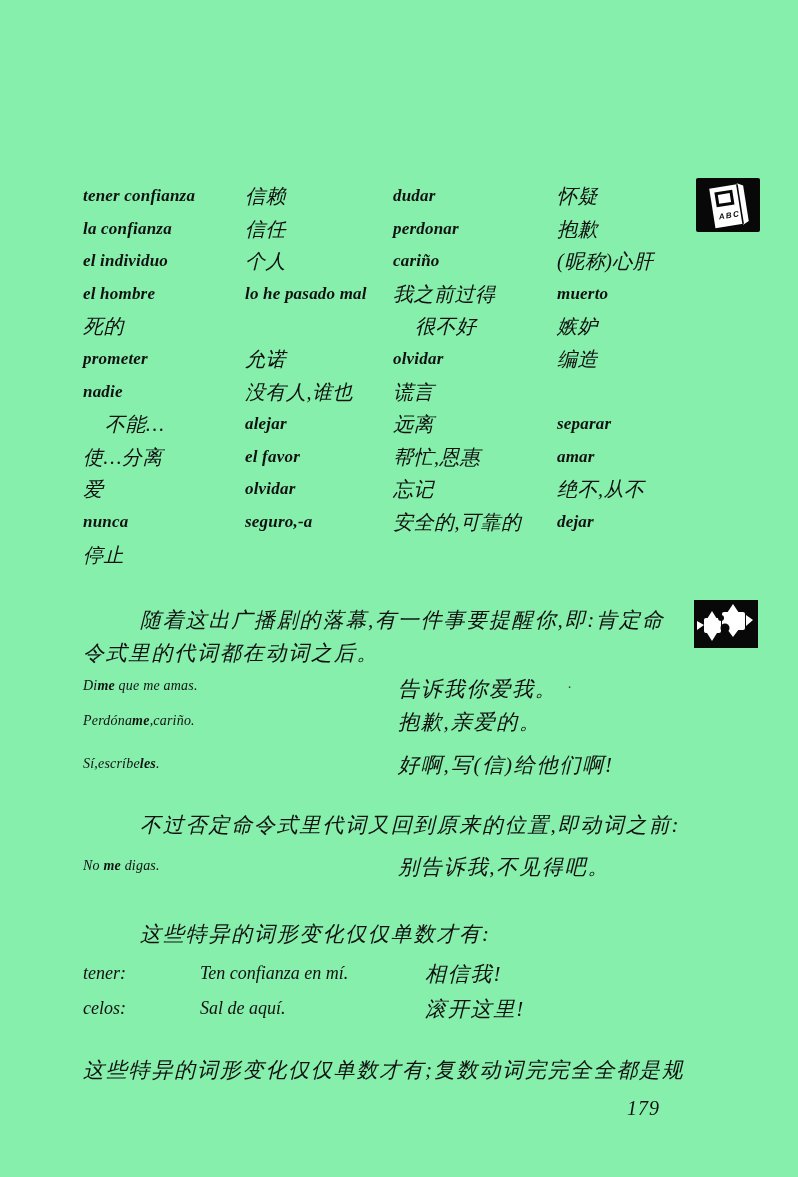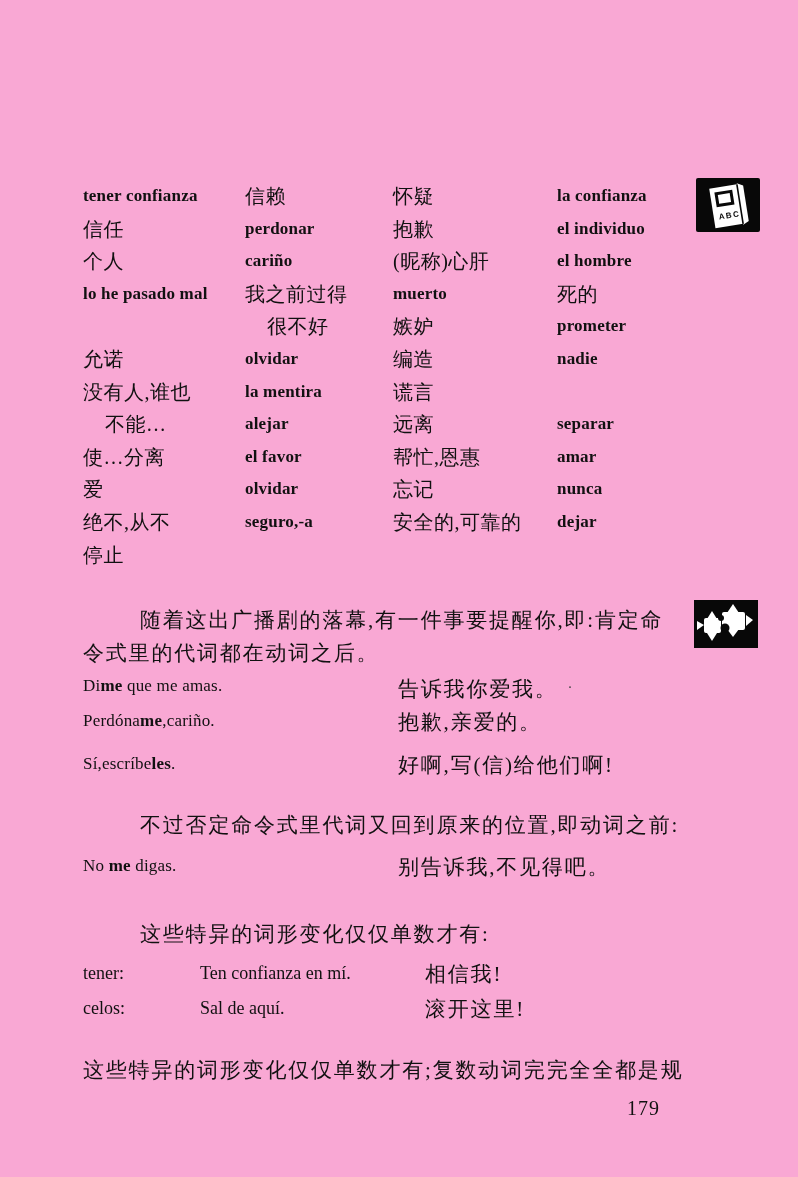--- a/index.html
+++ b/index.html
@@ -1,43 +1,44 @@
 <!DOCTYPE html>
 <html><head>
 <meta charset="utf-8">
 <style>
   html,body{margin:0;padding:0;background:#e8e8e8;}
   .page{
     position:relative;
     width:798px;height:1177px;
-    background:#f9a8d4;
+    background:#86efac;
     font-family:"Liberation Serif","DejaVu Serif",serif;
     color:#111;
     overflow:hidden;
     margin:0 auto;
+    font-style:italic;
   }
   .abs{position:absolute;white-space:nowrap;}
 
   
   .vocab{
     position:absolute;left:83px;top:180px;width:648px;
     display:grid;
     grid-template-columns:162px 148px 164px 1fr;
     grid-auto-rows:32.6px;
   }
   .vocab .cell{line-height:32.6px;white-space:nowrap;overflow:visible;}
   .vocab .es{font-weight:bold;font-size:17px;letter-spacing:.2px;}
   .vocab .zh{font-size:20px;letter-spacing:.5px;}
   .vocab .ind{padding-left:22px;}
 
   
   .body-zh{font-size:21px;letter-spacing:1.8px;line-height:26px;}
 
   
-  .es-ex{font-size:17px;letter-spacing:.2px;}
+  .es-ex{font-size:14px;letter-spacing:.2px;}
   .es-ex b{font-weight:bold;}
 
   .ex-row{position:absolute;left:83px;width:680px;height:30px;}
   .ex-row .zh{position:absolute;left:315px;top:-2px;}
   .ex-row .mark{color:#444;font-size:15px;vertical-align:4px;padding-left:10px;}
 
   .irr-row{position:absolute;left:83px;width:680px;height:30px;}
   .irr-row .verb{position:absolute;left:0;top:0;font-size:18px;}
   .irr-row .esx{position:absolute;left:117px;top:0;font-size:18px;}
   .irr-row .zh{position:absolute;left:342px;top:-2px;}
@@ -48,20 +49,21 @@
   .icon-box svg{display:block;}
 </style>
 </head>
 <body>
 
 <div class="page">
 
   <div class="vocab">
     <div class="cell es">tener confianza</div>
     <div class="cell zh">信赖</div>
+    <div class="cell es">dudar</div>
     <div class="cell zh">怀疑</div>
 
     <div class="cell es">la confianza</div>
     <div class="cell zh">信任</div>
     <div class="cell es">perdonar</div>
     <div class="cell zh">抱歉</div>
 
     <div class="cell es">el individuo</div>
     <div class="cell zh">个人</div>
     <div class="cell es">cariño</div>
@@ -78,39 +80,38 @@
 
     <div class="cell zh">嫉妒</div>
     <div class="cell es">prometer</div>
     <div class="cell zh">允诺</div>
 
     <div class="cell es">olvidar</div>
     <div class="cell zh">编造</div>
     <div class="cell es">nadie</div>
     <div class="cell zh">没有人,谁也</div>
 
-    <div class="cell es">la mentira</div>
     <div class="cell zh">谎言</div>
     <div class="cell es"></div>
     <div class="cell zh ind">不能…</div>
 
     <div class="cell es">alejar</div>
     <div class="cell zh">远离</div>
     <div class="cell es">separar</div>
     <div class="cell zh">使…分离</div>
 
     <div class="cell es">el favor</div>
     <div class="cell zh">帮忙,恩惠</div>
     <div class="cell es">amar</div>
     <div class="cell zh">爱</div>
 
     <div class="cell es">olvidar</div>
     <div class="cell zh">忘记</div>
+    <div class="cell zh">绝不,从不</div>
     <div class="cell es">nunca</div>
-    <div class="cell zh">绝不,从不</div>
 
     <div class="cell es">seguro,-a</div>
     <div class="cell zh">安全的,可靠的</div>
     <div class="cell es">dejar</div>
     <div class="cell zh">停止</div>
   </div>
 
   <div class="icon-box" style="left:696px;top:178px;">
     <svg width="64" height="54" viewBox="0 0 64 54">
       <rect width="64" height="54" rx="2" fill="#080808"></rect>

